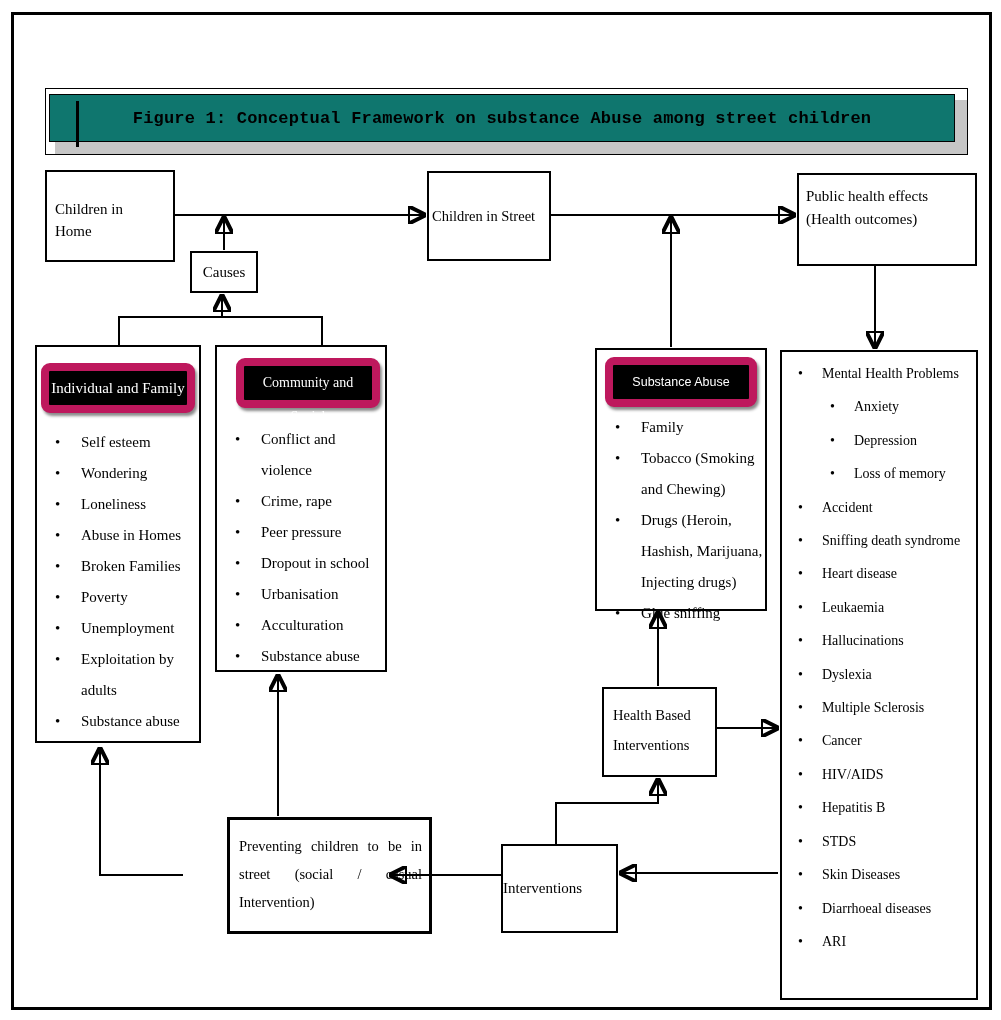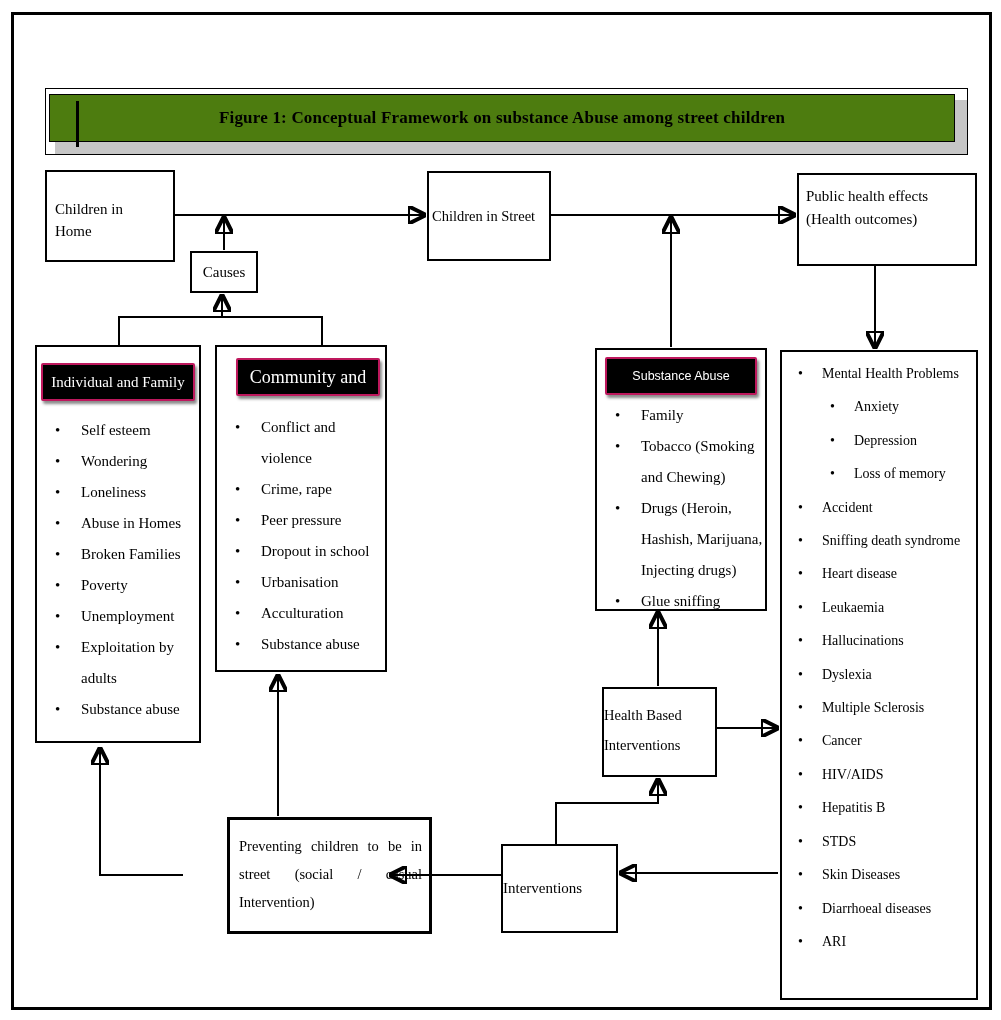--- a/index.html
+++ b/index.html
@@ -4,51 +4,51 @@
 <style>
   html,body{margin:0;padding:0;background:#fff;}
   #page{position:relative;width:1001px;height:1020px;background:#fff;
         font-family:"Liberation Serif", serif;color:#000;overflow:hidden;}
   #outer-frame{position:absolute;left:11px;top:12px;width:981px;height:998px;
         border:3px solid #000;box-sizing:border-box;}
   
   .title-bar{position:absolute;left:45px;top:88px;width:923px;height:67px;
         border:1px solid #000;box-sizing:border-box;background:#fff;overflow:hidden;z-index:4;}
   .title-inner{position:absolute;left:3px;top:5px;right:12px;bottom:12px;
-        border:1px solid #000;background:#4d7c0f;box-shadow:9px 9px 0 3px #c6c6c6;
-        display:flex;align-items:center;justify-content:center;}
+        border:1px solid #000;background:#0f766e;box-shadow:9px 9px 0 3px #c6c6c6;
+        display:flex;align-items:center;justify-content:center;font-family:Liberation Mono, monospace;}
   .title-text{font-weight:bold;font-size:17px;letter-spacing:.2px;}
   .title-divider{position:absolute;left:26px;top:6px;width:3px;height:46px;background:#000;}
   
   .box{position:absolute;border:2px solid #000;background:#fff;box-sizing:border-box;z-index:2;}
   .label-box{font-size:15px;}
   #children-in-home{left:45px;top:170px;width:130px;height:92px;
         padding:26px 38px 0 8px;line-height:22px;}
   #causes{left:190px;top:251px;width:68px;height:42px;
         display:flex;align-items:center;justify-content:center;}
   #children-in-street{left:427px;top:171px;width:124px;height:90px;
         display:flex;align-items:center;justify-content:flex-start;padding-left:3px;white-space:nowrap;font-size:14.5px;}
   #public-health-effects{left:797px;top:173px;width:180px;height:93px;
         padding:10px 6px 0 7px;line-height:23px;}
   #health-based-interventions{left:602px;top:687px;width:115px;height:90px;
-        padding:11px 4px 0 0;line-height:30px;font-size:14.5px;}
+        padding:11px 4px 0 9px;line-height:30px;font-size:14.5px;}
   #interventions{left:501px;top:844px;width:117px;height:89px;
         display:flex;align-items:center;justify-content:flex-start;}
   #preventing{left:183px;top:817px;width:205px;height:117px;
         padding:12px 7px 0 9px;line-height:28px;font-size:14.5px;
         text-align:justify;text-align-last:left;border-width:3px;margin-left:44px;}
   
   #individual-family{left:35px;top:345px;width:166px;height:398px;}
   #community-social{left:215px;top:345px;width:172px;height:327px;}
   #substance-abuse{left:595px;top:348px;width:172px;height:263px;}
   #health-outcomes{left:780px;top:350px;width:198px;height:650px;}
-  .pill{background:#000;color:#fff;text-align:center;border-radius:2px;
-        border:2px solid #be185d;box-shadow:2px 3px 3px #8a8a8a;line-height:34px;height:34px;}
+  .pill{background:#000;color:#fff;text-align:center;border-radius:9px;
+        border:8px solid #be185d;box-shadow:2px 3px 3px #8a8a8a;line-height:34px;height:34px;}
   #individual-family .pill{margin:16px 4px 0 4px;font-size:15px;}
-  #community-social .pill{margin:11px 5px 0 19px;font-size:18px;}
+  #community-social .pill{margin:11px 5px 0 19px;font-size:14px;}
   #substance-abuse .pill{margin:7px 8px 0 8px;font-family:"Liberation Sans",sans-serif;font-size:12.5px;}
   .bullet-list{padding:0 2px 0 14px;}
   #individual-family .bullet-list{margin-top:14px;line-height:31px;font-size:15px;}
   #community-social .bullet-list{margin-top:16px;line-height:31px;font-size:15px;}
   #substance-abuse .bullet-list{margin-top:5px;line-height:31px;font-size:15px;}
   #health-outcomes .bullet-list{margin-top:5px;line-height:33.4px;font-size:14px;padding-left:12px;}
   .bullet-item{display:flex;}
   .bullet{flex:0 0 26px;padding-left:4px;}
   #health-outcomes .bullet{flex:0 0 24px;}
   .lvl1{margin-left:32px;}

